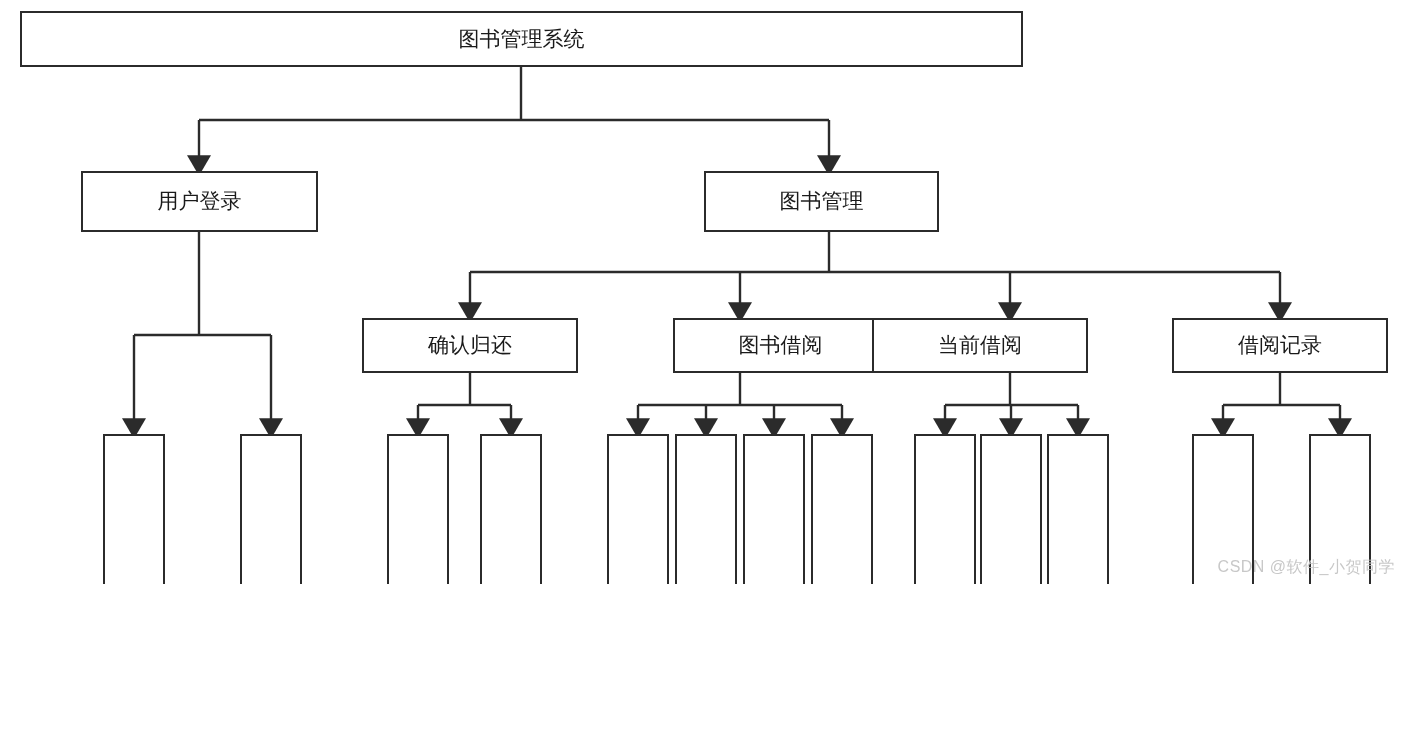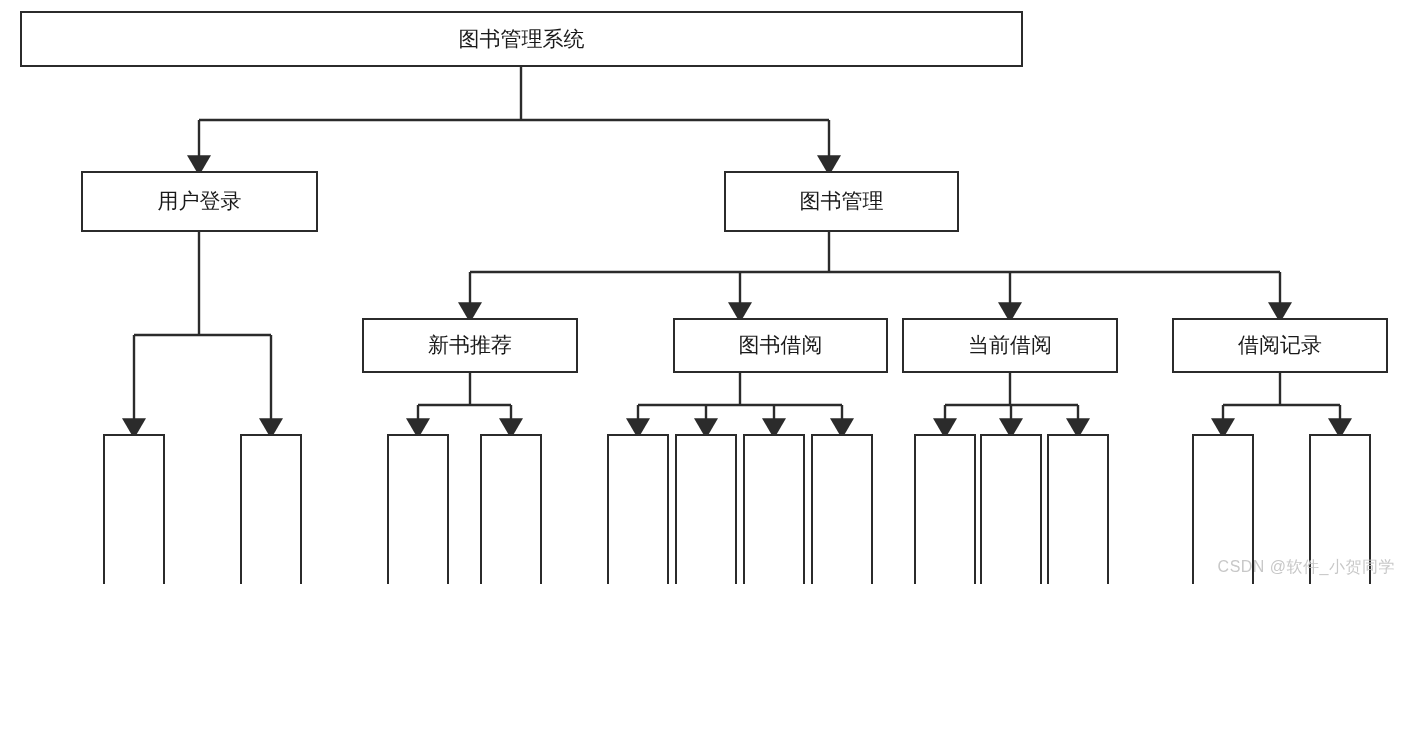--- a/index.html
+++ b/index.html
@@ -115,31 +115,31 @@
     </g>
   </svg>
 
   <div class="node h" style="left:20px;top:11px;width:1003px;height:56px;">
     <span>图书管理系统</span>
   </div>
 
   <div class="node h" style="left:81px;top:171px;width:237px;height:61px;">
     <span>用户登录</span>
   </div>
-  <div class="node h" style="left:724px;top:171px;width:235px;height:61px;">
+  <div class="node h" style="left:704px;top:171px;width:235px;height:61px;">
     <span>图书管理</span>
   </div>
 
   <div class="node h" style="left:362px;top:318px;width:216px;height:55px;">
-    <span>新书推荐</span>
+    <span>确认归还</span>
   </div>
   <div class="node h" style="left:633px;top:318px;width:215px;height:55px;margin-left:40px;">
     <span>图书借阅</span>
   </div>
-  <div class="node h" style="left:902px;top:318px;width:216px;height:55px;">
+  <div class="node h" style="left:872px;top:318px;width:216px;height:55px;">
     <span>当前借阅</span>
   </div>
   <div class="node h" style="left:1172px;top:318px;width:216px;height:55px;">
     <span>借阅记录</span>
   </div>
 
   <div class="node v" style="left:103px;top:434px;width:62px;height:299px;">
     <span class="vtxt">用户登录</span>
   </div>
   <div class="node v" style="left:240px;top:434px;width:62px;height:299px;">

